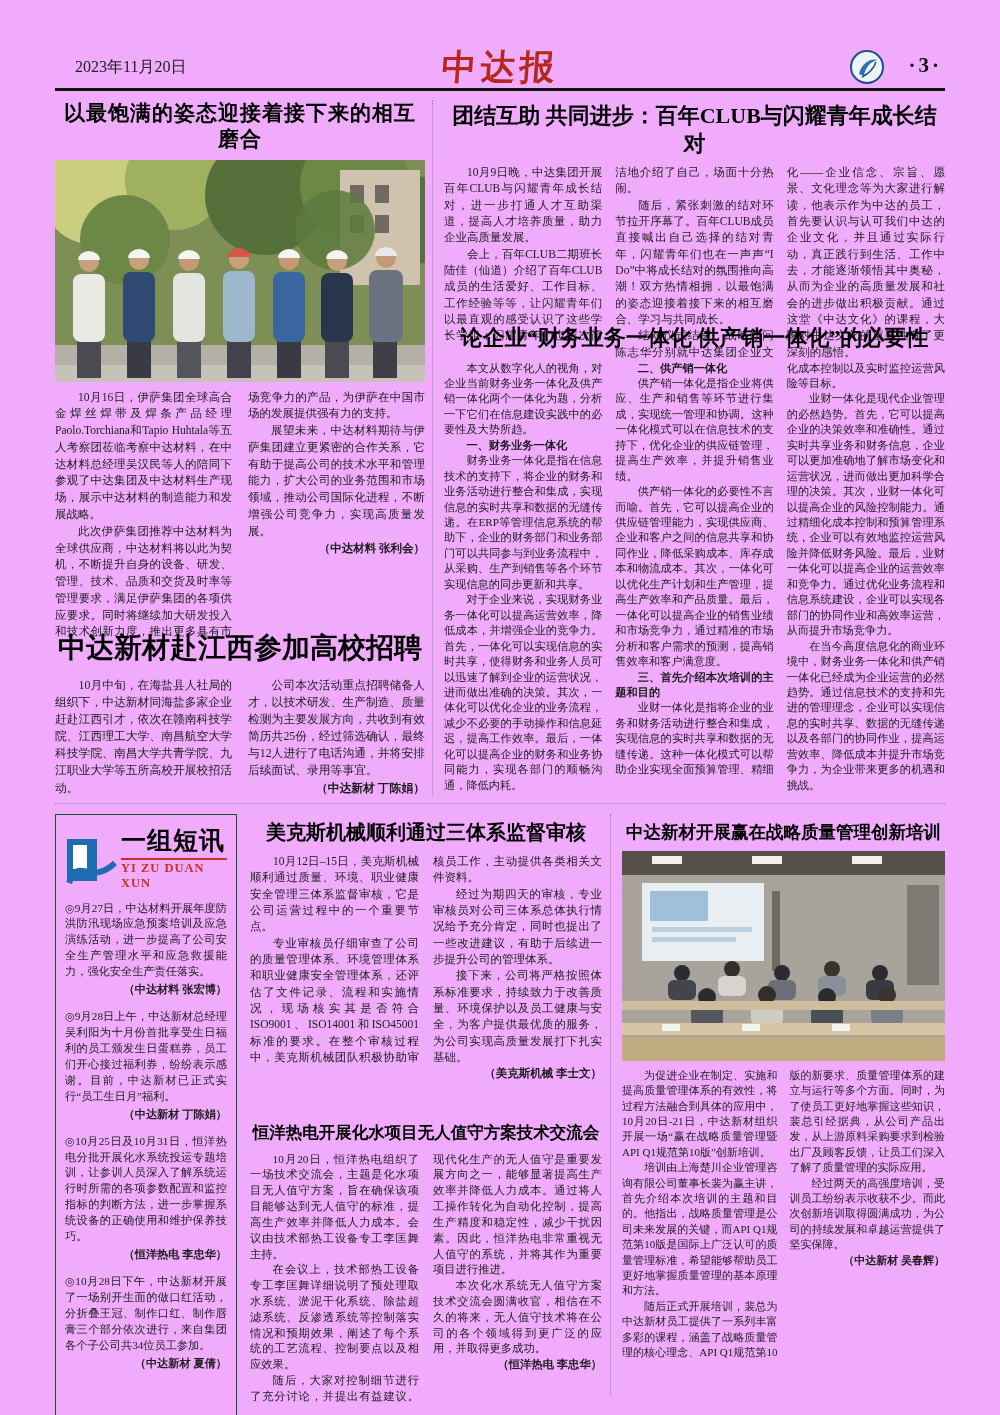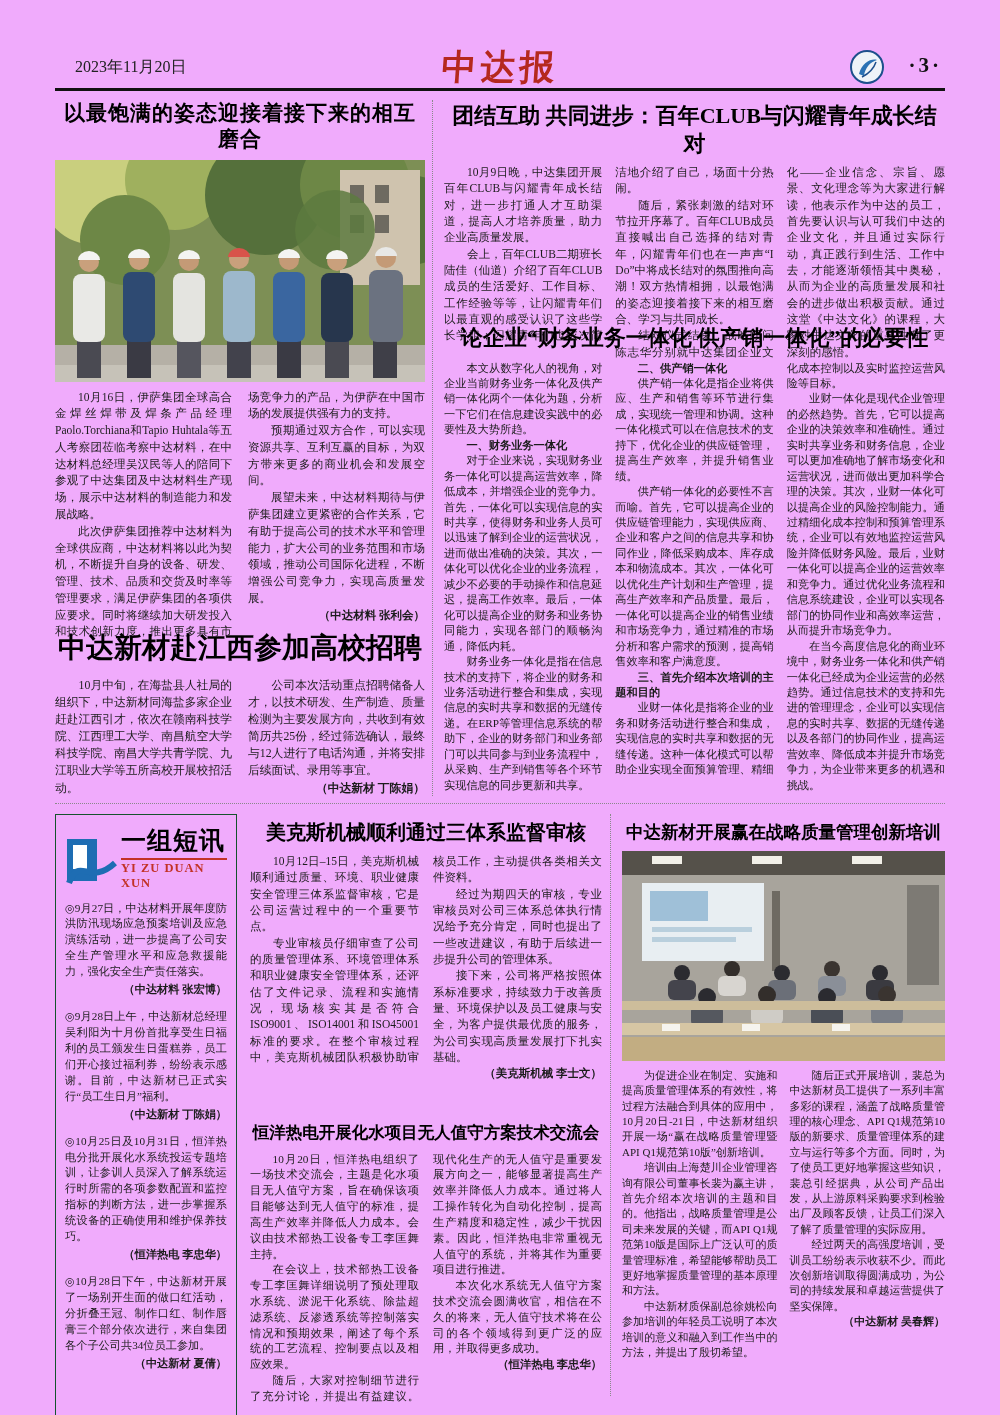--- a/index.html
+++ b/index.html
@@ -143,21 +143,20 @@
           <rect x="318" y="178" width="24" height="40" fill="#3f3f48"></rect>
             <rect x="314" y="110" width="34" height="72" rx="8" fill="#6b7280"></rect>
             <circle cx="331" cy="98" r="10" fill="#c49a76"></circle>
             <path d="M320 96 A11 9 0 0 1 342 96 Z" fill="#e8e8e6"></path>
         </g>
       </svg>
     </div>
     <div class="cols">
       <p>10月16日，伊萨集团全球高合金焊丝焊带及焊条产品经理Paolo.Torchiana和Tapio Huhtala等五人考察团莅临考察中达材料，在中达材料总经理吴汉民等人的陪同下参观了中达集团及中达材料生产现场，展示中达材料的制造能力和发展战略。</p>
       <p>此次伊萨集团推荐中达材料为全球供应商，中达材料将以此为契机，不断提升自身的设备、研发、管理、技术、品质和交货及时率等管理要求，满足伊萨集团的各项供应要求。同时将继续加大研发投入和技术创新力度，推出更多具有市场竞争力的产品，为伊萨在中国市场的发展提供强有力的支持。</p>
-      <p>预期通过双方合作，可以实现资源共享、互利互赢的目标，为双方带来更多的商业机会和发展空间。</p>
       <p>展望未来，中达材料期待与伊萨集团建立更紧密的合作关系，它有助于提高公司的技术水平和管理能力，扩大公司的业务范围和市场领域，推动公司国际化进程，不断增强公司竞争力，实现高质量发展。</p>
       <p class="byline">（中达材料 张利会）</p>
     </div>
   </div>
 
   <div class="a2">
     <div class="headline">团结互助 共同进步：百年CLUB与闪耀青年成长结对</div>
     <div class="cols">
       <p>10月9日晚，中达集团开展百年CLUB与闪耀青年成长结对，进一步打通人才互助渠道，提高人才培养质量，助力企业高质量发展。</p>
       <p>会上，百年CLUB二期班长陆佳（仙道）介绍了百年CLUB成员的生活爱好、工作目标、工作经验等等，让闪耀青年们以最直观的感受认识了这些学长学姐；闪耀青年们也依次简洁地介绍了自己，场面十分热闹。</p>
@@ -165,22 +164,22 @@
       <p>结对仪式结束，战略顾问陈志华分别就中达集团企业文化——企业信念、宗旨、愿景、文化理念等为大家进行解读，他表示作为中达的员工，首先要认识与认可我们中达的企业文化，并且通过实际行动，真正践行到生活、工作中去，才能逐渐领悟其中奥秘，从而为企业的高质量发展和社会的进步做出积极贡献。通过这堂《中达文化》的课程，大家对中达文化的重要性有了更深刻的感悟。</p>
 
     </div>
   </div>
 
   <div class="a3">
     <div class="headline">论企业“财务业务一体化 供产销一体化”的必要性</div>
     <div class="cols">
       <p>本文从数字化人的视角，对企业当前财务业务一体化及供产销一体化两个一体化为题，分析一下它们在信息建设实践中的必要性及大势所趋。</p>
       <p class="sec-head">一、财务业务一体化</p>
+      <p>财务业务一体化是指在信息技术的支持下，将企业的财务和业务活动进行整合和集成，实现信息的实时共享和数据的无缝传递。在ERP等管理信息系统的帮助下，企业的财务部门和业务部门可以共同参与到业务流程中，从采购、生产到销售等各个环节实现信息的同步更新和共享。</p>
       <p>对于企业来说，实现财务业务一体化可以提高运营效率，降低成本，并增强企业的竞争力。首先，一体化可以实现信息的实时共享，使得财务和业务人员可以迅速了解到企业的运营状况，进而做出准确的决策。其次，一体化可以优化企业的业务流程，减少不必要的手动操作和信息延迟，提高工作效率。最后，一体化可以提高企业的财务和业务协同能力，实现各部门的顺畅沟通，降低内耗。</p>
-      <p>财务业务一体化是指在信息技术的支持下，将企业的财务和业务活动进行整合和集成，实现信息的实时共享和数据的无缝传递。在ERP等管理信息系统的帮助下，企业的财务部门和业务部门可以共同参与到业务流程中，从采购、生产到销售等各个环节实现信息的同步更新和共享。</p>
       <p class="sec-head">二、供产销一体化</p>
       <p>供产销一体化是指企业将供应、生产和销售等环节进行集成，实现统一管理和协调。这种一体化模式可以在信息技术的支持下，优化企业的供应链管理，提高生产效率，并提升销售业绩。</p>
       <p>供产销一体化的必要性不言而喻。首先，它可以提高企业的供应链管理能力，实现供应商、企业和客户之间的信息共享和协同作业，降低采购成本、库存成本和物流成本。其次，一体化可以优化生产计划和生产管理，提高生产效率和产品质量。最后，一体化可以提高企业的销售业绩和市场竞争力，通过精准的市场分析和客户需求的预测，提高销售效率和客户满意度。</p>
       <p class="sec-head">三、首先介绍本次培训的主题和目的</p>
       <p>业财一体化是指将企业的业务和财务活动进行整合和集成，实现信息的实时共享和数据的无缝传递。这种一体化模式可以帮助企业实现全面预算管理、精细化成本控制以及实时监控运营风险等目标。</p>
       <p>业财一体化是现代企业管理的必然趋势。首先，它可以提高企业的决策效率和准确性。通过实时共享业务和财务信息，企业可以更加准确地了解市场变化和运营状况，进而做出更加科学合理的决策。其次，业财一体化可以提高企业的风险控制能力。通过精细化成本控制和预算管理系统，企业可以有效地监控运营风险并降低财务风险。最后，业财一体化可以提高企业的运营效率和竞争力。通过优化业务流程和信息系统建设，企业可以实现各部门的协同作业和高效率运营，从而提升市场竞争力。</p>
       <p>在当今高度信息化的商业环境中，财务业务一体化和供产销一体化已经成为企业运营的必然趋势。通过信息技术的支持和先进的管理理念，企业可以实现信息的实时共享、数据的无缝传递以及各部门的协同作业，提高运营效率、降低成本并提升市场竞争力，为企业带来更多的机遇和挑战。</p>
 
     </div>
   </div>
@@ -289,20 +288,19 @@
         <rect x="0" y="172" width="323" height="12" fill="#d6c6a4"></rect>
         <rect x="40" y="173" width="18" height="7" fill="#f6f4ee"></rect>
           <rect x="120" y="173" width="18" height="7" fill="#f6f4ee"></rect>
           <rect x="210" y="173" width="18" height="7" fill="#f6f4ee"></rect>
         <rect x="0" y="186" width="323" height="24" fill="#c2ad82"></rect>
       </svg>
     </div>
     <div class="cols">
       <p>为促进企业在制定、实施和提高质量管理体系的有效性，将过程方法融合到具体的应用中，10月20日-21日，中达新材组织开展一场“赢在战略质量管理暨API Q1规范第10版”创新培训。</p>
       <p>培训由上海楚川企业管理咨询有限公司董事长裴为赢主讲，首先介绍本次培训的主题和目的。他指出，战略质量管理是公司未来发展的关键，而API Q1规范第10版是国际上广泛认可的质量管理标准，希望能够帮助员工更好地掌握质量管理的基本原理和方法。</p>
-      <p>中达新材质保副总徐姚松向参加培训的年轻员工说明了本次培训的意义和融入到工作当中的方法，并提出了殷切希望。</p>
       <p>随后正式开展培训，裴总为中达新材员工提供了一系列丰富多彩的课程，涵盖了战略质量管理的核心理念、API Q1规范第10版的新要求、质量管理体系的建立与运行等多个方面。同时，为了使员工更好地掌握这些知识，裴总引经据典，从公司产品出发，从上游原料采购要求到检验出厂及顾客反馈，让员工们深入了解了质量管理的实际应用。</p>
       <p>经过两天的高强度培训，受训员工纷纷表示收获不少。而此次创新培训取得圆满成功，为公司的持续发展和卓越运营提供了坚实保障。</p>
       <p class="byline">（中达新材 吴春辉）</p>
     </div>
   </div>
 
 </div>
 
 </body></html>

